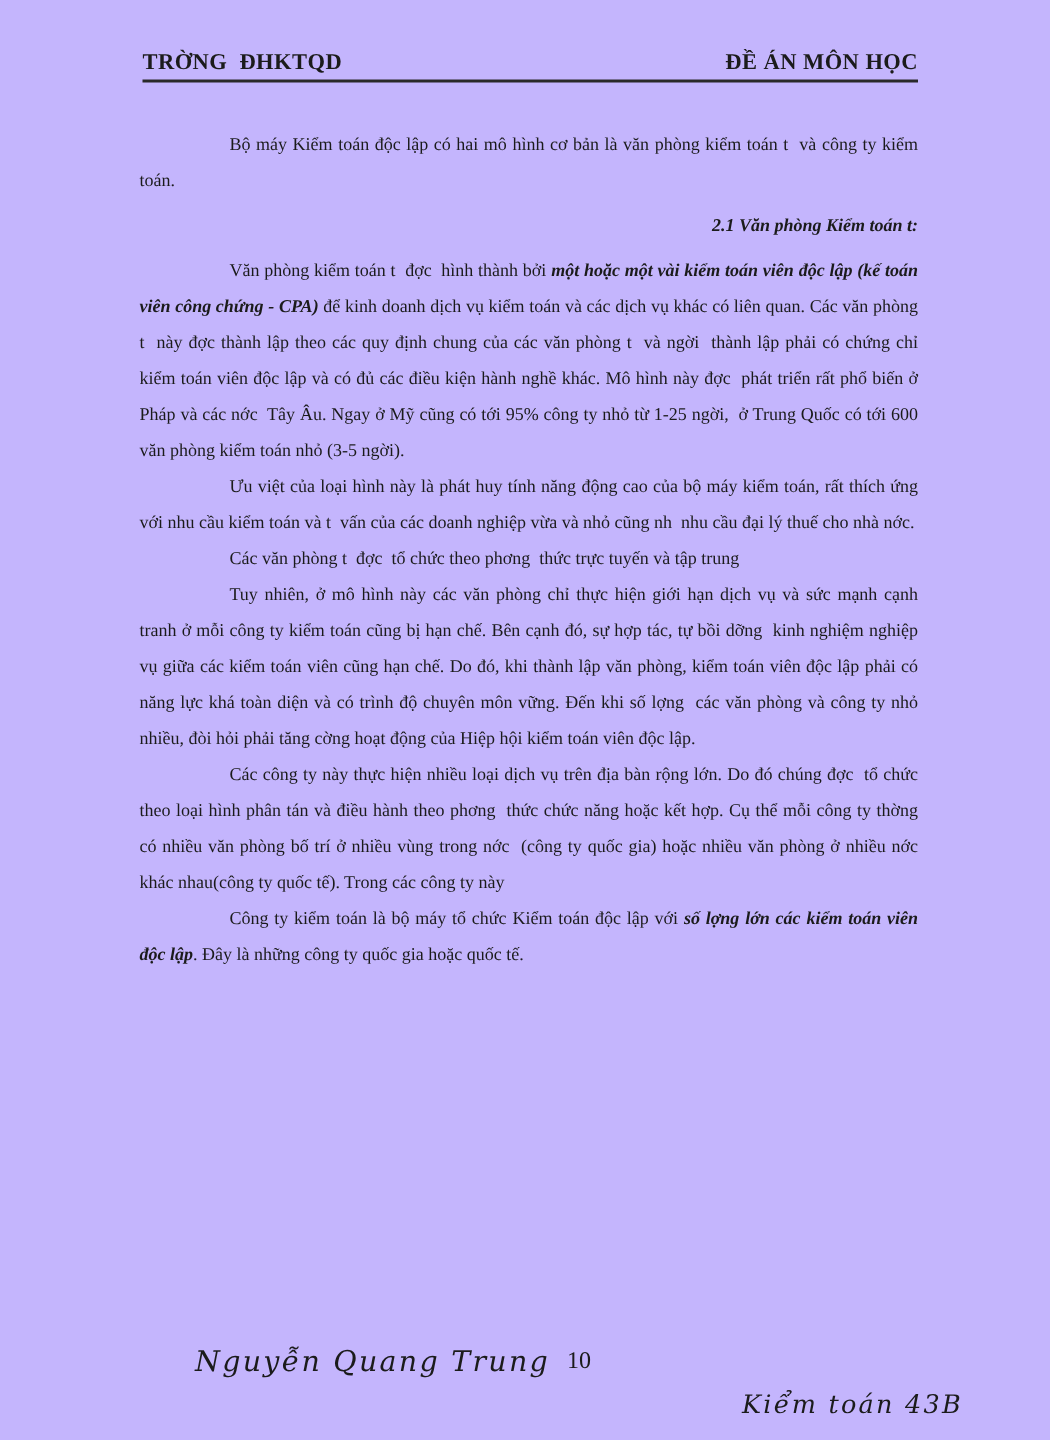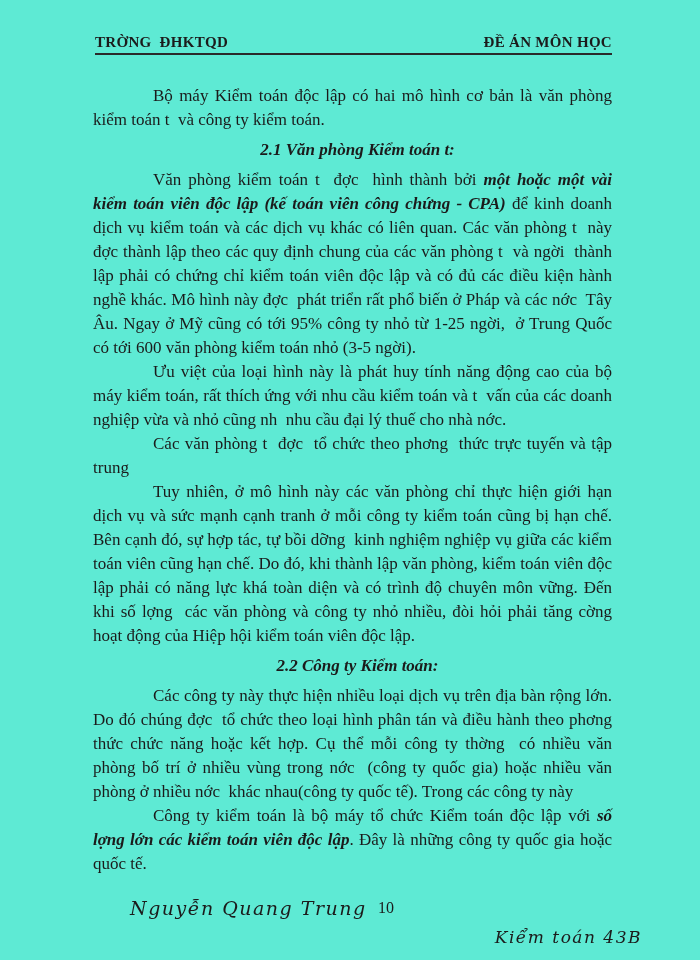--- a/index.html
+++ b/index.html
@@ -4,21 +4,21 @@
 <style>
   html, body {
     margin: 0;
     padding: 0;
     background: #ffffff;
   }
   .page {
     position: relative;
     width: 700px;
     height: 960px;
-    background: #5eead4;
+    background: #c4b5fd;
     color: #1b1b1b;
     font-family: "Liberation Serif", "DejaVu Serif", serif;
     overflow: hidden;
   }
   
   .header {
     position: absolute;
     left: 95px;
     right: 88px;
     top: 34px;
@@ -31,35 +31,35 @@
     font-size: 15px;
     letter-spacing: 0.3px;
     white-space: pre-wrap;
   }
   
   .doc-body {
     position: absolute;
     left: 93px;
     right: 88px;
     top: 84px;
-    font-size: 17px;
+    font-size: 12px;
     line-height: 24px;
     text-align: justify;
   }
   .para {
     margin: 0;
     text-indent: 60px;
     white-space: pre-wrap;
   }
   .heading {
     margin: 6px 0;
     text-indent: 10px;
     font-weight: bold;
     font-style: italic;
-    text-align: center;
+    text-align: right;
     white-space: pre-wrap;
   }
   .seg { white-space: pre-wrap; }
   .seg-bi {
     font-weight: bold;
     font-style: italic;
   }
   
   .footer-author {
     position: absolute;
@@ -99,21 +99,20 @@
     <span class="header-right">ĐỀ ÁN MÔN HỌC</span>
   </div>
 
   <div class="doc-body" id="doc-body">
       <p class="para"><span class="seg">Bộ máy Kiểm toán độc lập có hai mô hình cơ bản là văn phòng kiểm toán t  và công ty kiểm toán.</span></p>
       <p class="heading"><span class="seg seg-bi">2.1 Văn phòng Kiểm toán t:</span></p>
       <p class="para"><span class="seg">Văn phòng kiểm toán t  đợc  hình thành bởi </span><span class="seg seg-bi">một hoặc một vài kiểm toán viên độc lập (kế toán viên công chứng - CPA)</span><span class="seg"> để kinh doanh dịch vụ kiểm toán và các dịch vụ khác có liên quan. Các văn phòng t  này đợc thành lập theo các quy định chung của các văn phòng t  và ngời  thành lập phải có chứng chỉ kiểm toán viên độc lập và có đủ các điều kiện hành nghề khác. Mô hình này đợc  phát triển rất phổ biến ở Pháp và các nớc  Tây Âu. Ngay ở Mỹ cũng có tới 95% công ty nhỏ từ 1-25 ngời,  ở Trung Quốc có tới 600 văn phòng kiểm toán nhỏ (3-5 ngời).</span></p>
       <p class="para"><span class="seg">Ưu việt của loại hình này là phát huy tính năng động cao của bộ máy kiểm toán, rất thích ứng với nhu cầu kiểm toán và t  vấn của các doanh nghiệp vừa và nhỏ cũng nh  nhu cầu đại lý thuế cho nhà nớc.</span></p>
       <p class="para"><span class="seg">Các văn phòng t  đợc  tổ chức theo phơng  thức trực tuyến và tập trung</span></p>
       <p class="para"><span class="seg">Tuy nhiên, ở mô hình này các văn phòng chỉ thực hiện giới hạn dịch vụ và sức mạnh cạnh tranh ở mỗi công ty kiểm toán cũng bị hạn chế. Bên cạnh đó, sự hợp tác, tự bồi dỡng  kinh nghiệm nghiệp vụ giữa các kiểm toán viên cũng hạn chế. Do đó, khi thành lập văn phòng, kiểm toán viên độc lập phải có năng lực khá toàn diện và có trình độ chuyên môn vững. Đến khi số lợng  các văn phòng và công ty nhỏ nhiều, đòi hỏi phải tăng cờng hoạt động của Hiệp hội kiểm toán viên độc lập.</span></p>
-      <p class="heading"><span class="seg seg-bi">2.2 Công ty Kiểm toán:</span></p>
       <p class="para"><span class="seg">Các công ty này thực hiện nhiều loại dịch vụ trên địa bàn rộng lớn. Do đó chúng đợc  tổ chức theo loại hình phân tán và điều hành theo phơng  thức chức năng hoặc kết hợp. Cụ thể mỗi công ty thờng  có nhiều văn phòng bố trí ở nhiều vùng trong nớc  (công ty quốc gia) hoặc nhiều văn phòng ở nhiều nớc  khác nhau(công ty quốc tế). Trong các công ty này</span></p>
       <p class="para"><span class="seg">Công ty kiểm toán là bộ máy tổ chức Kiểm toán độc lập với </span><span class="seg seg-bi">số lợng lớn các kiểm toán viên độc lập</span><span class="seg">. Đây là những công ty quốc gia hoặc quốc tế.</span></p>
     </div>
 
   <span class="footer-author">Nguyễn Quang Trung</span>
   <span class="footer-page">10</span>
   <span class="footer-class">Kiểm toán 43B</span>
 
 </div>
 

